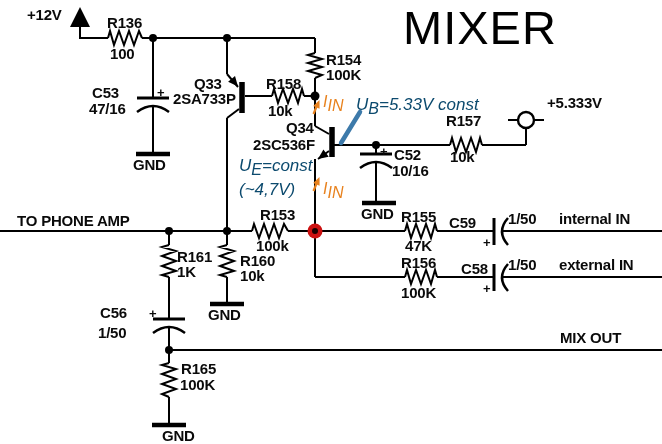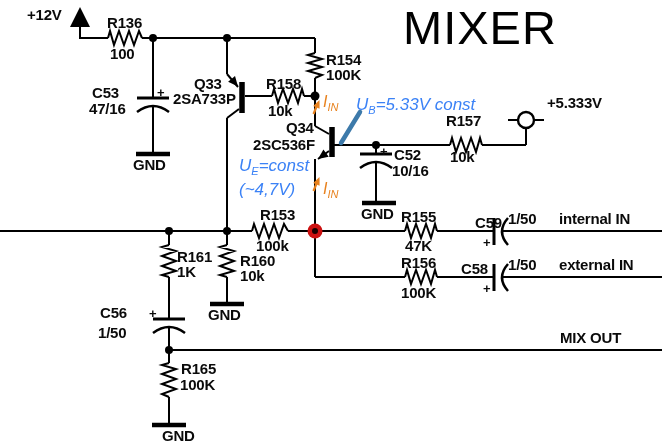--- a/index.html
+++ b/index.html
@@ -2,23 +2,23 @@
 <html><head>
 <meta charset="utf-8">
 <style>
   html,body{margin:0;padding:0;background:#fff;}
   #canvas{position:relative;width:662px;height:444px;background:#ffffff;overflow:hidden;
           font-family:"Liberation Sans",sans-serif;}
   #schem-svg{position:absolute;left:0;top:0;}
   .lbl{position:absolute;font:700 15px "Liberation Sans",sans-serif;color:#0a0a0a;
        letter-spacing:-0.2px;white-space:nowrap;line-height:1;}
   .title{font:400 47px "Liberation Sans",sans-serif;letter-spacing:1px;color:#000;}
-  .ann-blue{font:italic 400 17px "Liberation Sans",sans-serif;color:#3b82f6;letter-spacing:0;}
+  .ann-blue{font:italic 400 17px "Liberation Sans",sans-serif;color:#0c4a6e;letter-spacing:0;}
   .ann-orange{font:italic 400 16px "Liberation Sans",sans-serif;color:#e8821e;letter-spacing:0;}
-  .sub{font-size:11px;vertical-align:-4px;}
+  .sub{font-size:16px;vertical-align:-4px;}
   .plus{font-size:13px;letter-spacing:0;}
 </style>
 </head>
 <body>
 
 <div id="canvas">
 
   <svg id="schem-svg" width="662" height="444" viewBox="0 0 662 444">
 
     <g stroke="#000" stroke-width="2" fill="none">
@@ -182,36 +182,37 @@
   <div class="lbl" style="left:401px;top:285px">100K</div>
   <div class="lbl" style="left:181px;top:361px">R165</div>
   <div class="lbl" style="left:180px;top:377px">100K</div>
 
   <div class="lbl" style="left:92px;top:85px">C53</div>
   <div class="lbl" style="left:89px;top:101px">47/16</div>
   <div class="lbl" style="left:394px;top:147px">C52</div>
   <div class="lbl" style="left:392px;top:163px">10/16</div>
   <div class="lbl" style="left:100px;top:305px">C56</div>
   <div class="lbl" style="left:98px;top:325px">1/50</div>
-  <div class="lbl" style="left:475px;top:215px">C59</div>
+  <div class="lbl" style="left:449px;top:215px">C59</div>
   <div class="lbl" style="left:508px;top:211px">1/50</div>
   <div class="lbl" style="left:461px;top:261px">C58</div>
   <div class="lbl" style="left:508px;top:257px">1/50</div>
 
   <div class="lbl plus" style="left:157px;top:86px">+</div>
   <div class="lbl plus" style="left:380px;top:145px">+</div>
   <div class="lbl plus" style="left:149px;top:307px">+</div>
   <div class="lbl plus" style="left:483px;top:236px">+</div>
   <div class="lbl plus" style="left:483px;top:282px">+</div>
 
   <div class="lbl" style="left:194px;top:76px">Q33</div>
   <div class="lbl" style="left:173px;top:91px">2SA733P</div>
   <div class="lbl" style="left:286px;top:120px">Q34</div>
   <div class="lbl" style="left:253px;top:137px">2SC536F</div>
 
+  <div class="lbl" style="left:17px;top:213px">TO PHONE AMP</div>
   <div class="lbl" style="left:559px;top:211px">internal IN</div>
   <div class="lbl" style="left:559px;top:257px">external IN</div>
   <div class="lbl" style="left:560px;top:330px">MIX OUT</div>
 
   <div class="lbl" style="left:133px;top:157px">GND</div>
   <div class="lbl" style="left:361px;top:206px">GND</div>
   <div class="lbl" style="left:208px;top:307px">GND</div>
   <div class="lbl" style="left:162px;top:428px">GND</div>
 
   <div class="lbl ann-orange" style="left:323px;top:93px"><span>I</span><span class="sub">IN</span></div>

